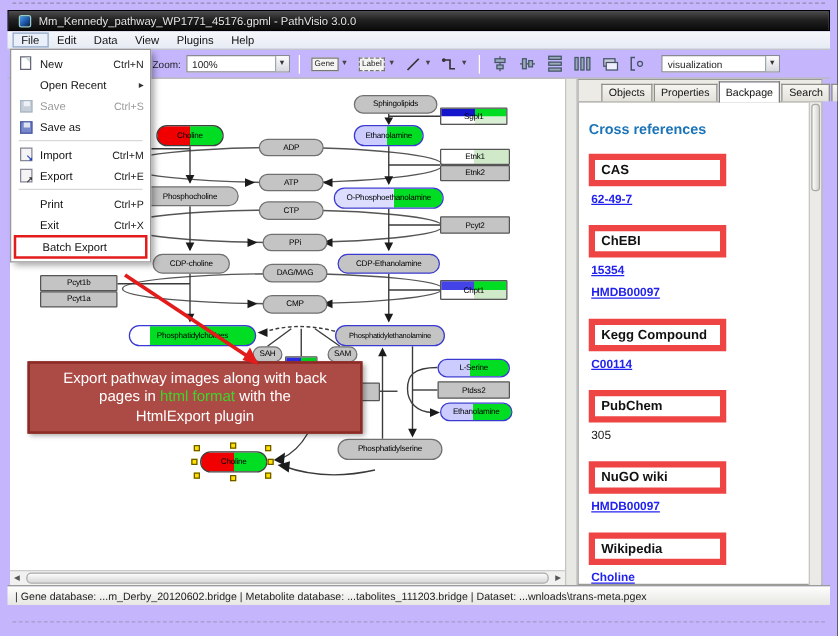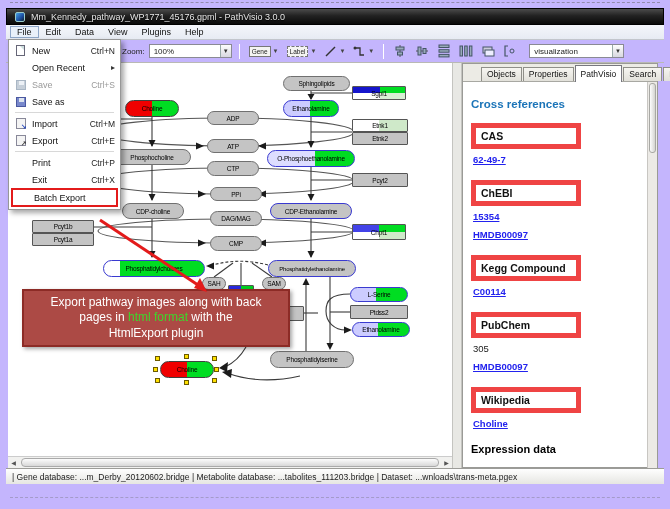--- a/index.html
+++ b/index.html
@@ -307,21 +307,21 @@
     <span class="arrow">◀</span>
     <span class="thumb"></span>
     <span class="arrow">▶</span>
   </div>
 
   <div id="splitter"></div>
   <div id="sidebar">
     <div id="sb-tabs">
       <span class="sb-tab">Objects</span>
       <span class="sb-tab">Properties</span>
-      <span class="sb-tab active">PathVisio</span>
+      <span class="sb-tab active">Backpage</span>
       <span class="sb-tab">Search</span>
       <span class="sb-tab">Legend</span>
     </div>
     <div id="sb-body">
       <div id="xref-heading">Cross references</div>
       <div class="xref">
         <div class="hdr">CAS</div>
         <a class="val">62-49-7</a>
       </div>
       <div class="xref">
@@ -333,20 +333,21 @@
       </div>
       <div class="xref">
         <div class="hdr">Kegg Compound</div>
         <a class="val">C00114</a>
       </div>
       <div class="xref plain">
         <div class="hdr">PubChem</div>
         <a class="val">305</a>
       </div>
       <div class="xref">
+        <div class="hdr">NuGO wiki</div>
         <a class="val">HMDB00097</a>
       </div>
       <div class="xref">
         <div class="hdr">Wikipedia</div>
         <a class="val">Choline</a>
       </div>
       <div id="sb-footer">Expression data</div>
     </div>
     <div id="sb-scroll">
         <div class="thumb"></div>

